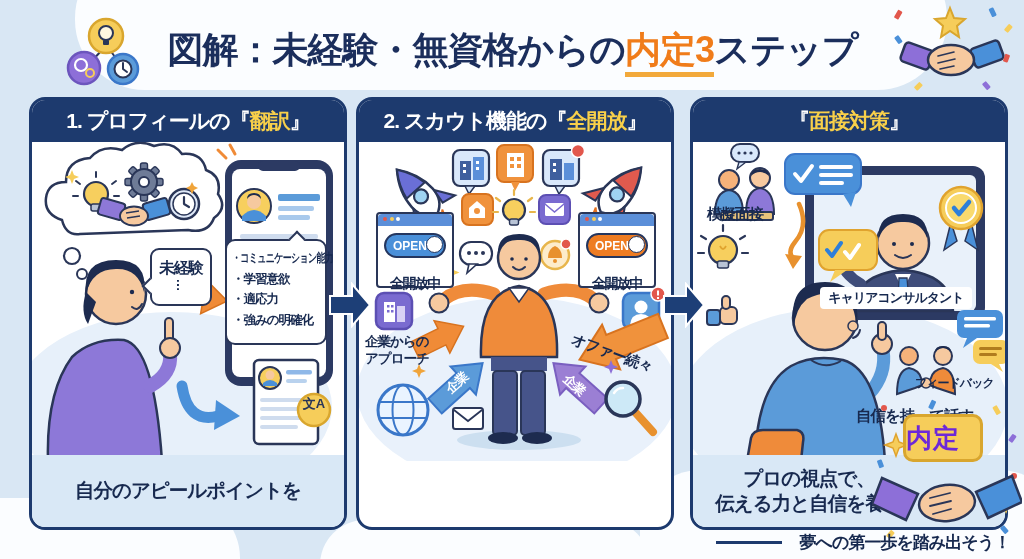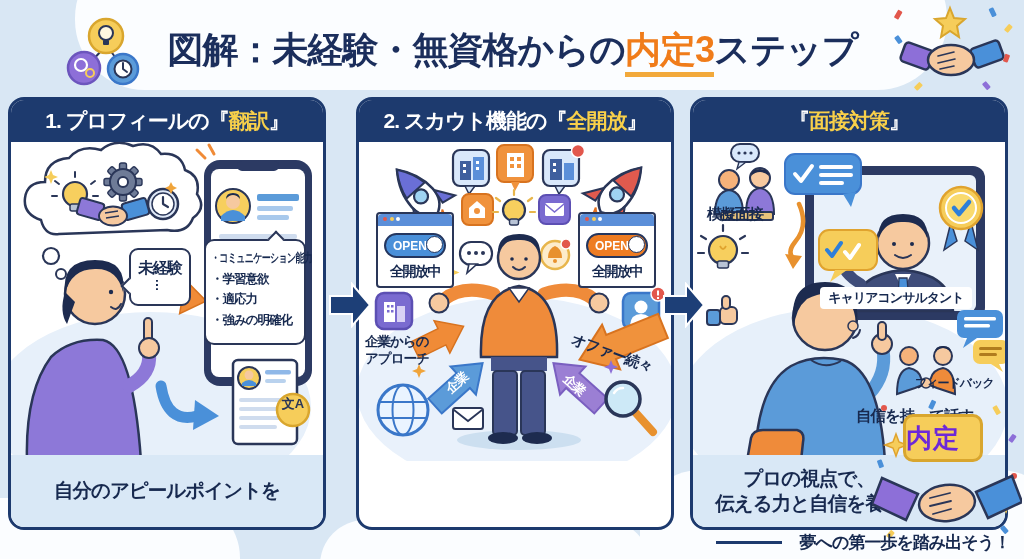--- a/index.html
+++ b/index.html
@@ -10,21 +10,21 @@
   .blob2 { left:-70px; top:498px; width:310px; height:130px; border-radius:60px; }
   .blob3 { left:640px; top:470px; width:420px; height:130px; border-radius:60px; }
   .blob4 { left:320px; top:520px; width:330px; height:90px; border-radius:45px; }
 
   .title { position:absolute; left:140px; top:26px; width:745px; text-align:center;
            font-size:36px; font-weight:bold; color:#1b2e5c; letter-spacing:-1px; white-space:nowrap; }
   .title .hl-orange { color:#f07c1a; border-bottom:5px solid #f2a93b; padding-bottom:2px; }
 
   .panel { position:absolute; top:97px; width:318px; height:433px; background:#fff;
            border:3px solid #1d3a6e; border-radius:16px; overflow:hidden; z-index:2; }
-  .p1 { left:8px; } .p2 { left:356px; } .p3 { left:690px; }
+  .p1 { left:29px; } .p2 { left:356px; } .p3 { left:690px; }
   .panel-header { height:42px; background:#1d3a6e; color:#fff; display:flex; align-items:center;
                   justify-content:center; font-size:21px; font-weight:bold; white-space:nowrap; letter-spacing:-1px; }
   .panel-header .hl-yellow { color:#f8d04a; }
   .panel-body { position:relative; width:312px; height:319px; }
   .panel-body svg { position:absolute; left:0; top:0; }
   .panel-footer { position:absolute; left:0; right:0; bottom:0; height:72px; background:#d9e8f6;
                   display:flex; flex-direction:column; align-items:center; justify-content:center;
                   font-size:19.5px; font-weight:bold; color:#17294f; line-height:1.3; letter-spacing:-1px;text-align:right; }
   .p3 .panel-footer { padding-right:80px; }
 
@@ -52,21 +52,21 @@
          border-radius:4px; z-index:3; }
   .win-left { left:17px; top:70px; } .win-right { left:219px; top:70px; }
   .win-bar { height:12px; background:#5b8fd9; border-radius:4px 4px 0 0; display:flex; gap:2.5px; padding:3px 0 0 5px; }
   .win-dot { width:4px; height:4px; border-radius:50%; }
   .pill { margin:7px auto 0; width:62px; height:25px; border:2.5px solid #24365f; border-radius:14px;
           position:relative; display:flex; align-items:center; padding-left:7px;
           color:#fff; font-size:12px; font-weight:bold; }
   .pill-blue { background:#4a90d9; } .pill-orange { background:#ee7c22; }
   .pill-knob { position:absolute; right:1px; top:1px; width:17px; height:17px; background:#fff;
                border-radius:50%; border:1.5px solid #24365f; }
-  .win-status { text-align:center; font-size:14px; font-weight:bold; color:#17294f; margin-top:5px; letter-spacing:-1.5px; }
+  .win-status { text-align:center; font-size:14px; font-weight:bold; color:#17294f; margin-top:17px; letter-spacing:-1.5px; }
   .approach-label { left:6px; top:192px; font-size:13.5px; line-height:1.25; letter-spacing:-1px; }
   .offer-label { left:216px; top:188px; transform:rotate(20deg); transform-origin:left top;
                  font-size:15px; letter-spacing:-1px; white-space:nowrap; }
   .kigyo-left { left:86px; top:232px; transform:rotate(-42deg); color:#fff; font-size:13px; letter-spacing:-1px; }
   .kigyo-right { left:203px; top:234px; transform:rotate(42deg); color:#fff; font-size:13px; letter-spacing:-1px; }
 
   
   .mock-label { left:14px; top:63px; font-size:15px; letter-spacing:-1px; }
   .consult-pill { left:127px; top:145px; width:152px; height:22px; background:#fff; border-radius:4px;
                   text-align:center; font-size:13px; line-height:22px; letter-spacing:-1px; z-index:4; }

